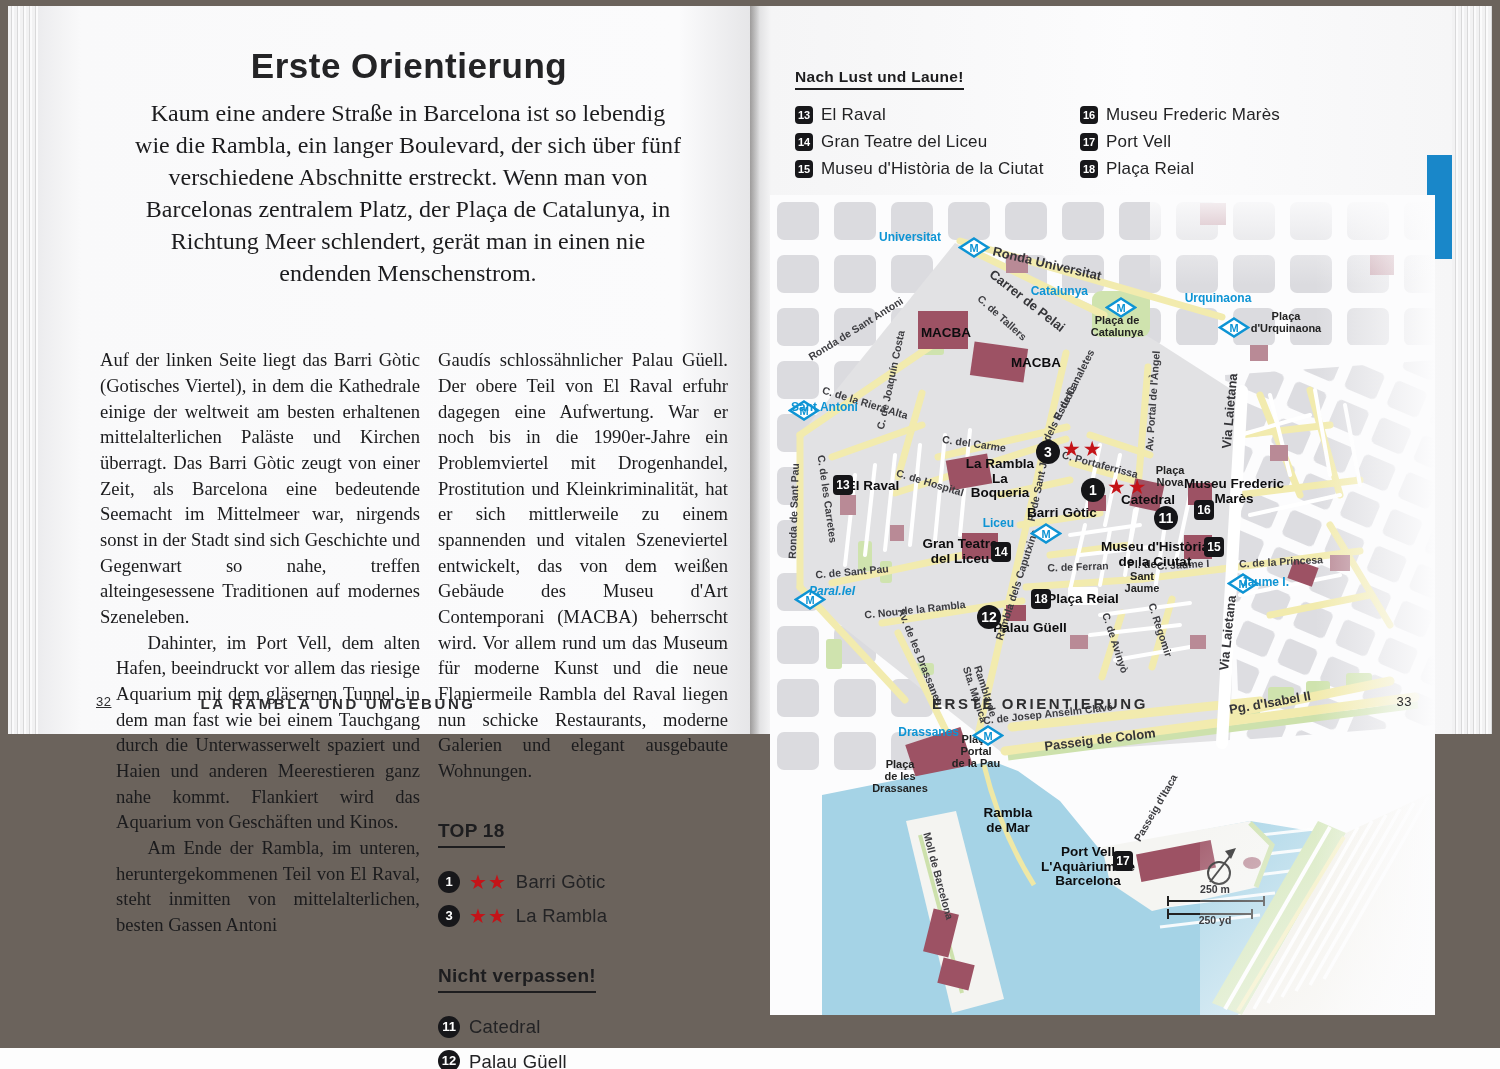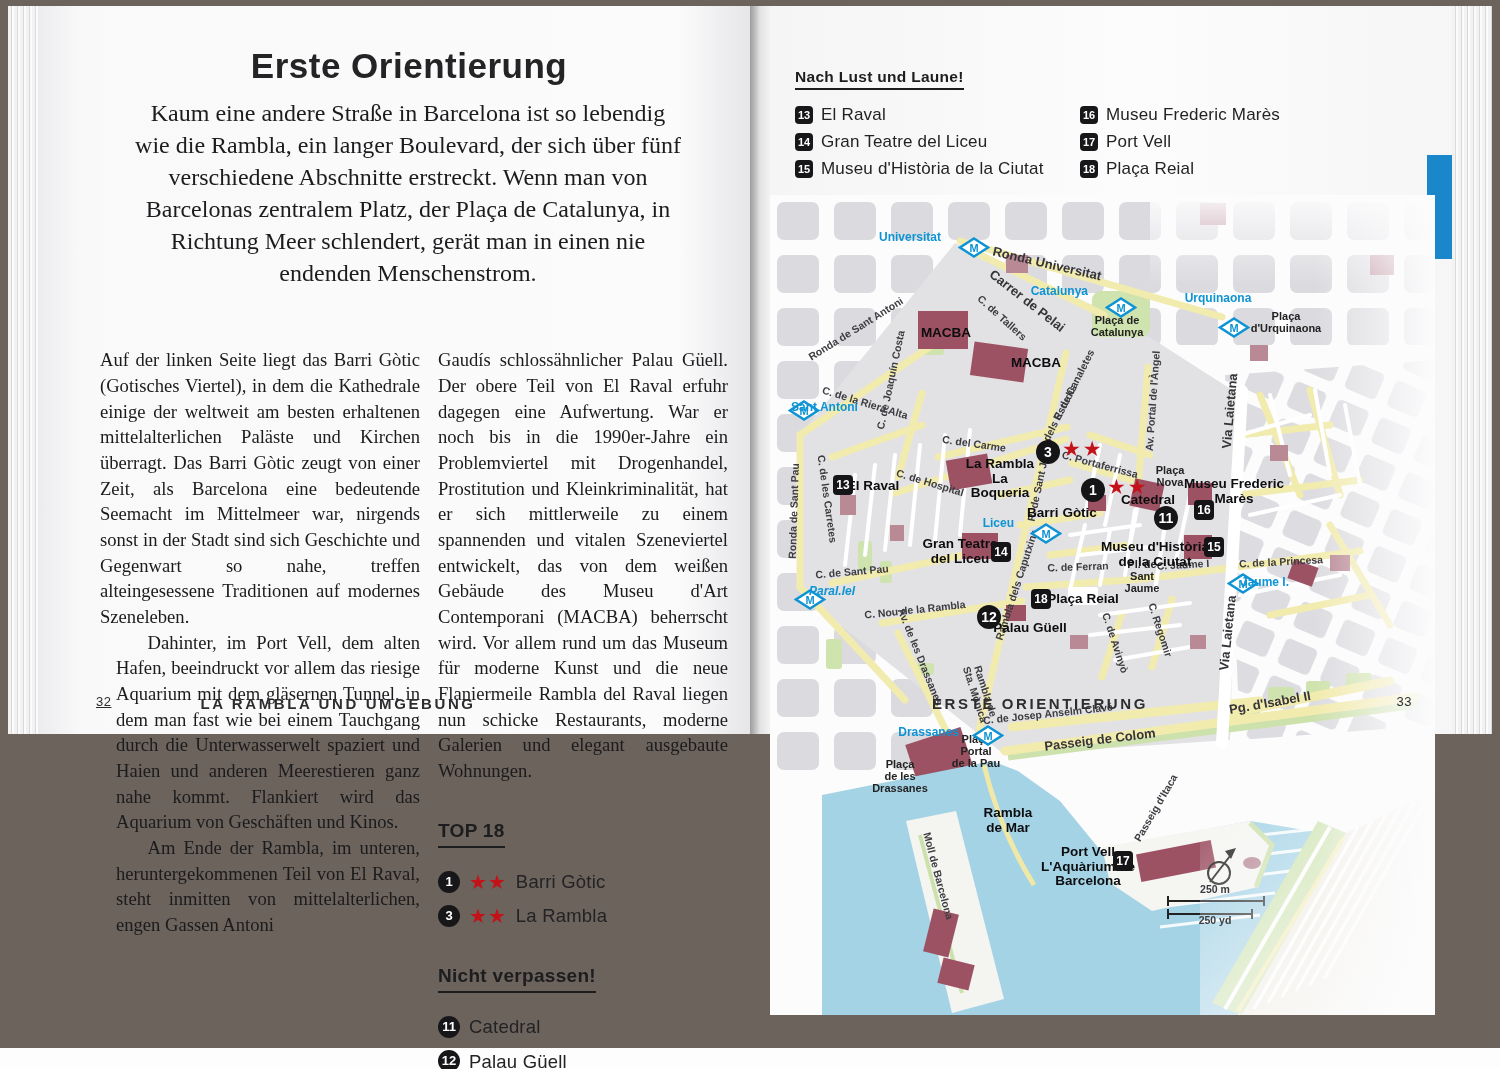--- a/index.html
+++ b/index.html
@@ -72,21 +72,21 @@
   <div class="book">
     <div class="stack left"></div>
 
     <div class="page left-page">
       <h1 class="title">Erste Orientierung</h1>
       <p class="intro">Kaum eine andere Straße in Barcelona ist so lebendig wie die Rambla, ein langer Boulevard, der sich über fünf verschiedene Abschnitte erstreckt. Wenn man von Barcelonas zentralem Platz, der Plaça de Catalunya, in Richtung Meer schlendert, gerät man in einen nie endenden Menschenstrom.</p>
       <div class="cols">
         <div class="col col1">
           <p>Auf der linken Seite liegt das Barri Gòtic (Gotisches Viertel), in dem die Kathedrale einige der weltweit am besten erhaltenen mittelalterlichen Paläste und Kirchen überragt. Das Barri Gòtic zeugt von einer Zeit, als Barcelona eine bedeutende Seemacht im Mittelmeer war, nirgends sonst in der Stadt sind sich Geschichte und Gegenwart so nahe, treffen alteingesessene Traditionen auf modernes Szeneleben.</p>
           <p>Dahinter, im Port Vell, dem alten Hafen, beeindruckt vor allem das riesige Aquarium mit dem gläsernen Tunnel, in dem man fast wie bei einem Tauchgang durch die Unterwasserwelt spaziert und Haien und anderen Meerestieren ganz nahe kommt. Flankiert wird das Aquarium von Geschäften und Kinos.</p>
-          <p>Am Ende der Rambla, im unteren, heruntergekommenen Teil von El Raval, steht inmitten von mittelalterlichen, engen Gassen Antoni</p>
+          <p>Am Ende der Rambla, im unteren, heruntergekommenen Teil von El Raval, steht inmitten von mittelalterlichen, besten Gassen Antoni</p>
         </div>
         <div class="col col2">
           <p>Gaudís schlossähnlicher Palau Güell. Der obere Teil von El Raval erfuhr dagegen eine Aufwertung. War er noch bis in die 1990er-Jahre ein Problemviertel mit Drogenhandel, Prostitution und Kleinkriminalität, hat er sich mittlerweile zu einem spannenden und vitalen Szeneviertel entwickelt, das von dem weißen Gebäude des Museu d'Art Contemporani (MACBA) beherrscht wird. Vor allem rund um das Museum für moderne Kunst und die neue Flaniermeile Rambla del Raval liegen nun schicke Restaurants, moderne Galerien und elegant ausgebaute Wohnungen.</p>
           <div class="listblock">
             <h3 class="ul">TOP 18</h3>
             <div id="top10-items">
                 <div class="liitem">
                   <span class="badge c">1</span>
                   <span class="stars">★★</span>
                   <span class="lilabel">Barri Gòtic</span>

